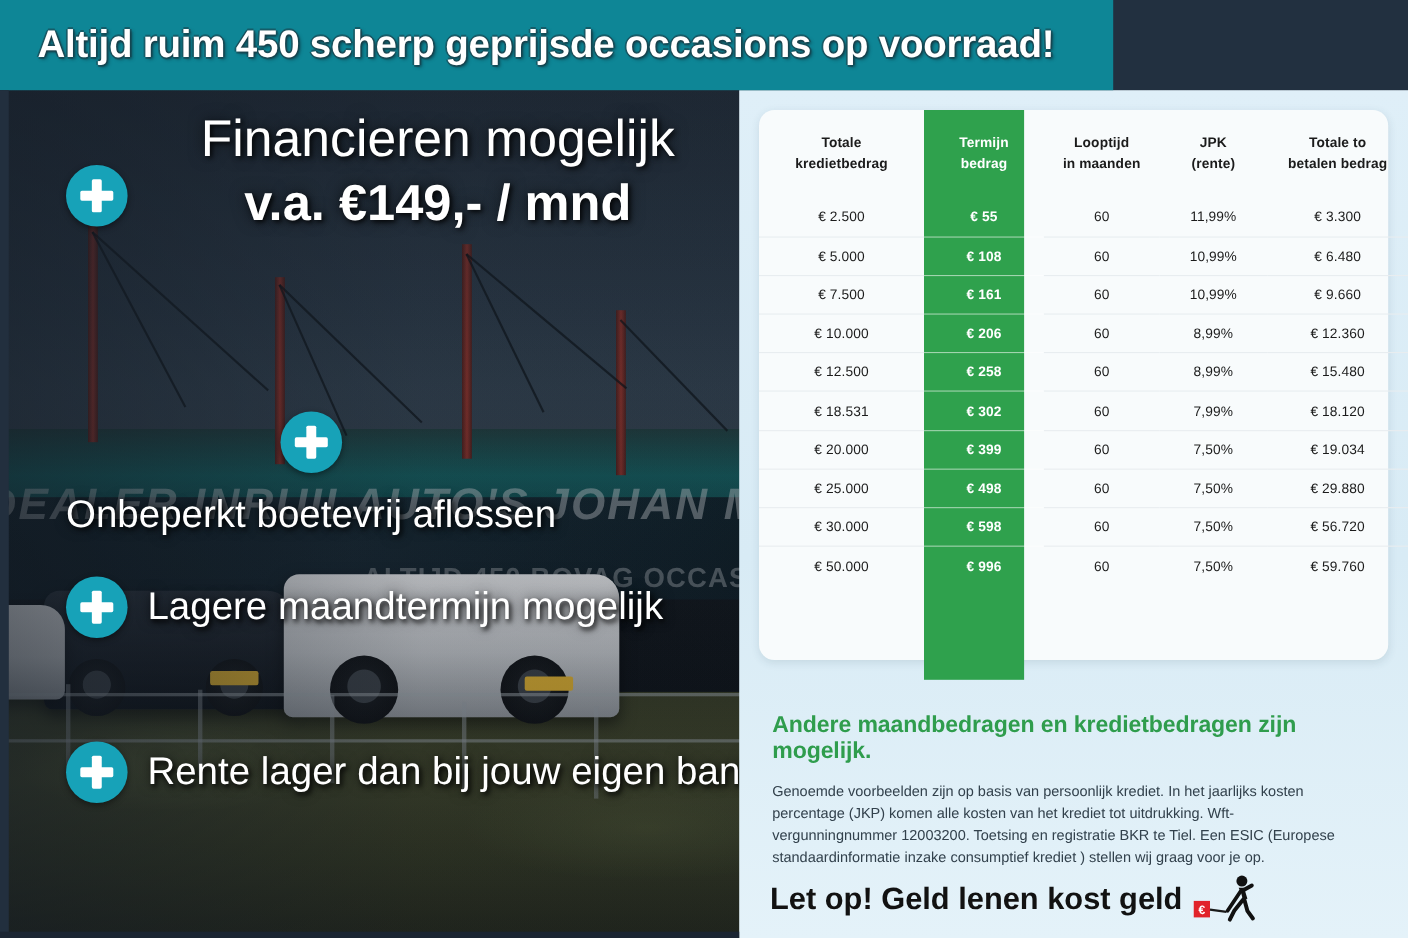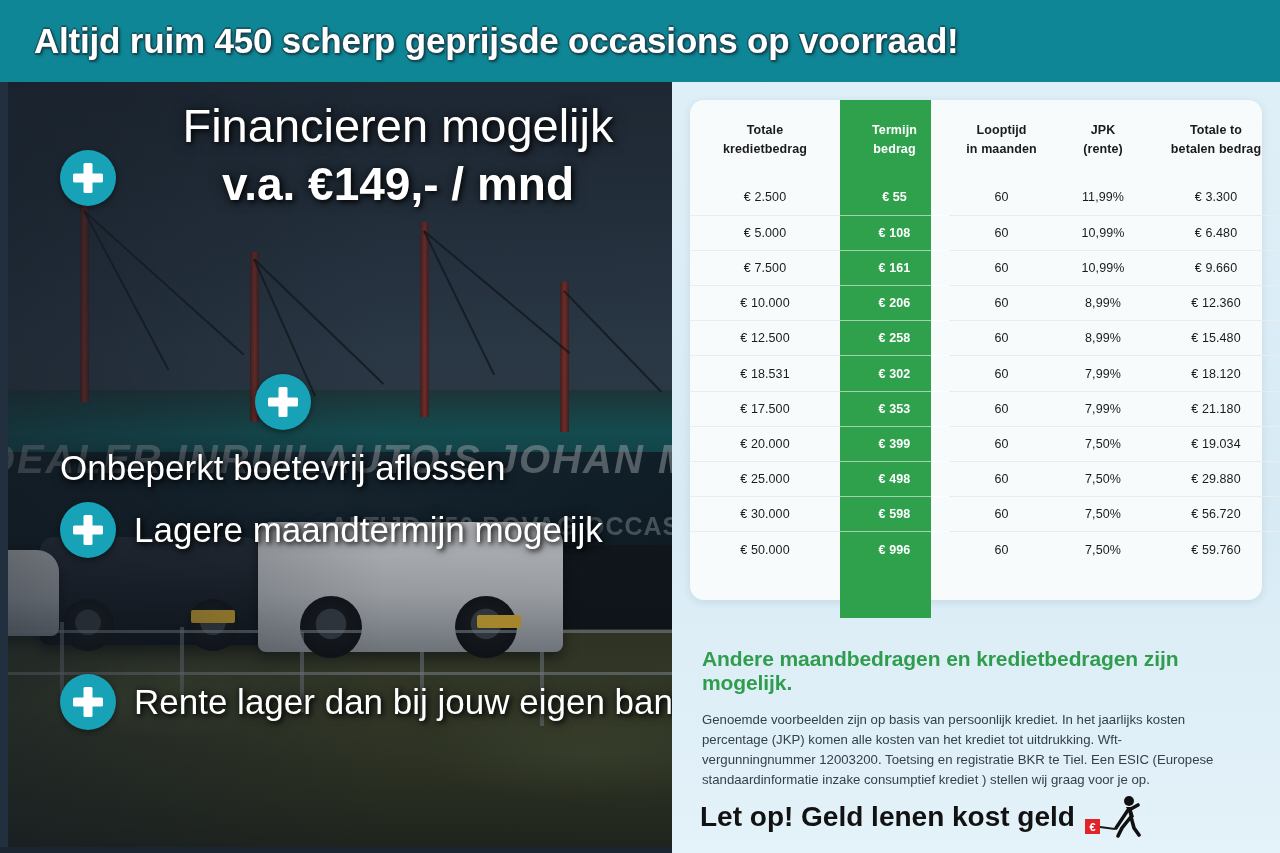--- a/index.html
+++ b/index.html
@@ -16,21 +16,21 @@
     position: relative;
     width: 1280px;
     height: 853px;
     overflow: hidden;
   }
 
   
   .banner {
     position: absolute;
     left: 0; top: 0;
-    width: 1280px;
+    width: 1012px;
     height: 82px;
     background: #0e8696;
     display: flex;
     align-items: center;
     z-index: 6;
   }
   .banner-text {
     padding-left: 34px;
     color: #ffffff;
     font-size: 35px;
@@ -210,21 +210,21 @@
     gap: 18px;
     left: 60px;
   }
   .bullet-text {
     color: #ffffff;
     font-size: 35px;
     white-space: nowrap;
     text-shadow: 2px 2px 5px rgba(0,0,0,.9), 0 0 12px rgba(0,0,0,.65);
   }
   .bullet.b1 { top: 292px; flex-direction: column; }
-  .bullet.b2 { top: 420px; }
+  .bullet.b2 { top: 442px; }
   .bullet.b3 { top: 592px; }
 
   
   .right-panel {
     position: absolute;
     left: 672px; top: 82px;
     width: 608px; height: 771px;
     background: linear-gradient(#dfeff8 0%, #d8ebf5 55%, #e4f2f9 100%);
     z-index: 5;
   }
@@ -471,27 +471,20 @@
             <td class="c4">€ 15.480</td>
           </tr>
           <tr>
             <td class="c0">€ 18.531</td>
             <td class="c1">€ 302</td>
             <td class="c2">60</td>
             <td class="c3">7,99%</td>
             <td class="c4">€ 18.120</td>
           </tr>
           <tr>
-            <td class="c0">€ 17.500</td>
-            <td class="c1">€ 353</td>
-            <td class="c2">60</td>
-            <td class="c3">7,99%</td>
-            <td class="c4">€ 21.180</td>
-          </tr>
-          <tr>
             <td class="c0">€ 20.000</td>
             <td class="c1">€ 399</td>
             <td class="c2">60</td>
             <td class="c3">7,50%</td>
             <td class="c4">€ 19.034</td>
           </tr>
           <tr>
             <td class="c0">€ 25.000</td>
             <td class="c1">€ 498</td>
             <td class="c2">60</td>

